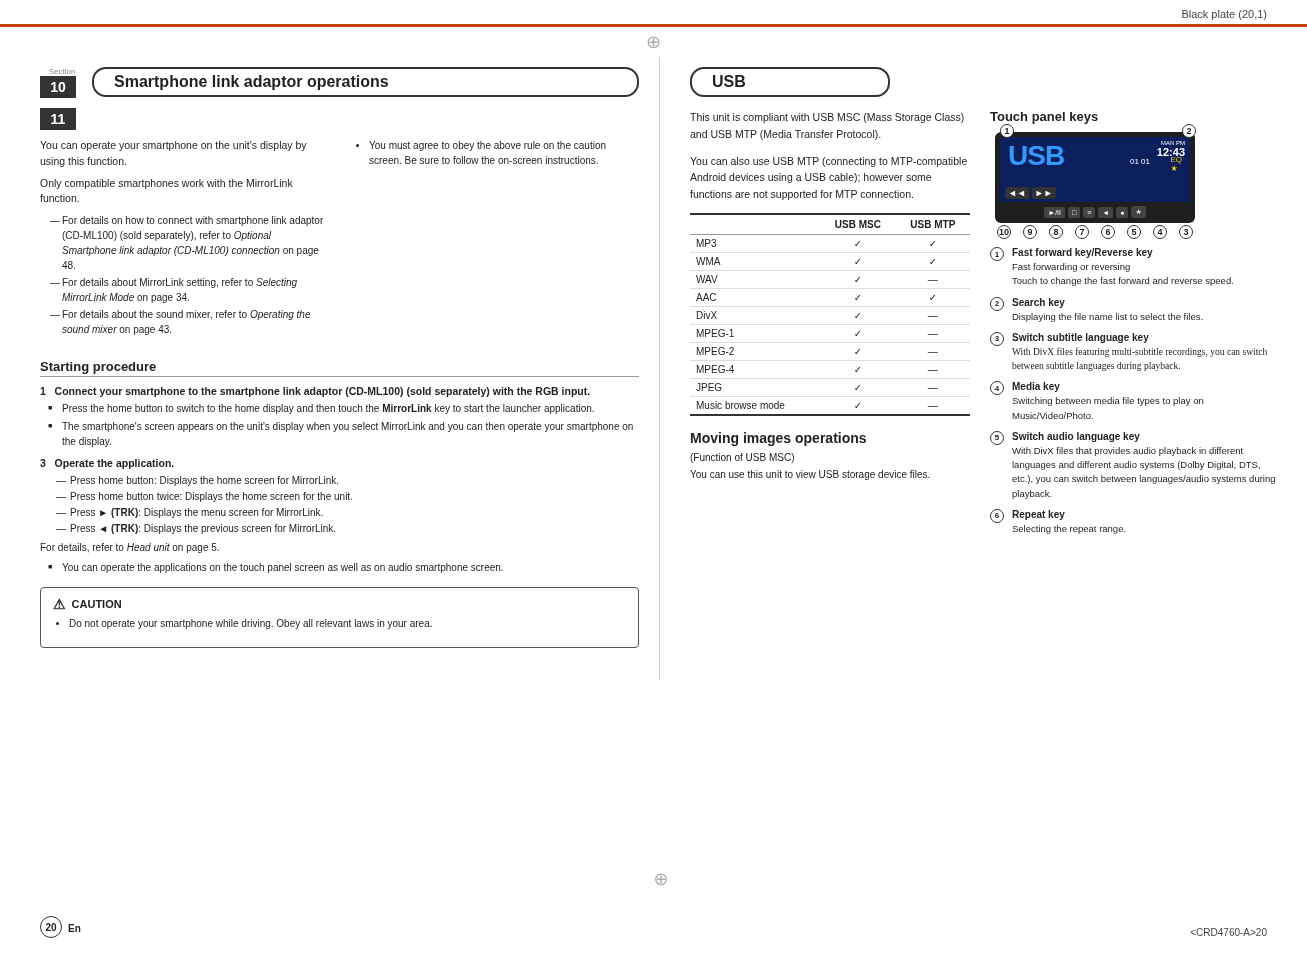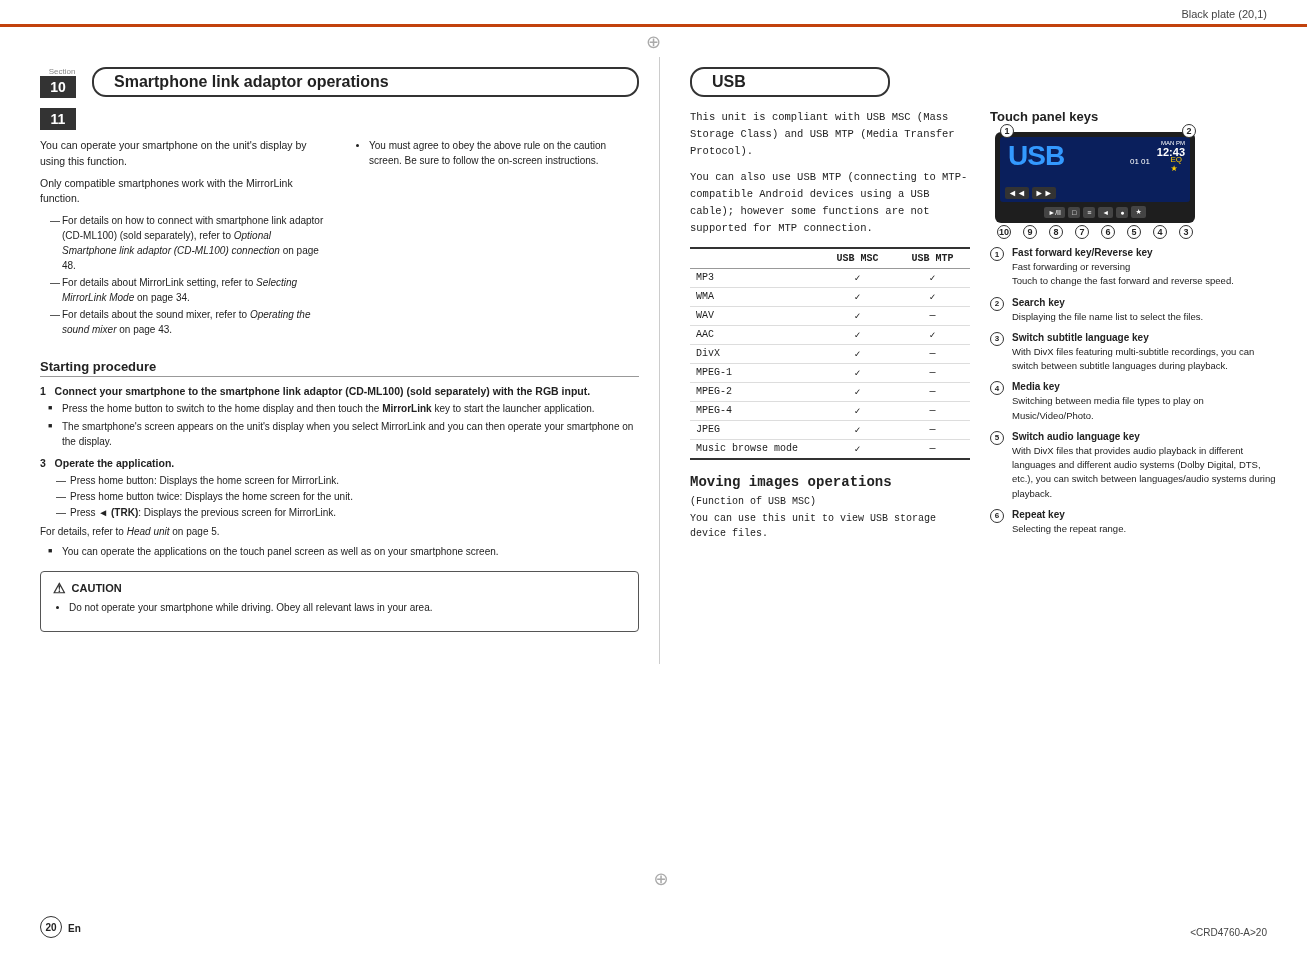--- a/index.html
+++ b/index.html
@@ -324,21 +324,20 @@
     }
 
     
     .right-top {
       display: flex;
       gap: 20px;
     }
 
     .table-section {
       flex: 0 0 280px;
-      font-family: Liberation Mono, monospace;
     }
 
     .touch-panel-full {
       flex: 1;
     }
 
     .key-list {
       margin-top: 8px;
     }
 
@@ -405,25 +404,26 @@
       <li>The smartphone's screen appears on the unit's display when you select MirrorLink and you can then operate your smartphone on the display.</li>
     </ul>
 
     <p class="step-header">
       <span class="step-num">3</span>&nbsp;&nbsp;
       <span>Operate the application.</span>
     </p>
     <ul class="dash-bullet">
       <li>Press home button: Displays the home screen for MirrorLink.</li>
       <li>Press home button twice: Displays the home screen for the unit.</li>
+      <li>Press ► <span class="bold">(TRK)</span>: Displays the menu screen for MirrorLink.</li>
       <li>Press ◄ <span class="bold">(TRK)</span>: Displays the previous screen for MirrorLink.</li>
     </ul>
     <p class="step-body">For details, refer to <span class="italic">Head unit</span> on page 5.</p>
     <ul class="square-bullet">
-      <li>You can operate the applications on the touch panel screen as well as on your smartphone screen.</li>
+      <li>You can operate the applications on the touch panel screen as well as on audio smartphone screen.</li>
     </ul>
 
     <div class="caution-box">
       <div class="caution-title">
         <span class="caution-icon">⚠</span>
         <span>CAUTION</span>
       </div>
       <ul class="bullet-outer">
         <li>Do not operate your smartphone while driving. Obey all relevant laws in your area.</li>
       </ul>
@@ -577,21 +577,21 @@
               <span class="numbered-circle">2</span>
               <div class="key-desc-content">
                 <div class="key-desc-title">Search key</div>
                 <div class="key-desc-body" style="white-space: pre-line;">Displaying the file name list to select the files.</div>
               </div>
             </div>
             <div class="key-desc-item">
               <span class="numbered-circle">3</span>
               <div class="key-desc-content">
                 <div class="key-desc-title">Switch subtitle language key</div>
-                <div class="key-desc-body" style="white-space: pre-line;">With DivX files featuring multi-subtitle recordings, you can switch between subtitle languages during playback.</div>
+                <div class="key-desc-body" style="white-space: pre-line; font-family: Liberation Serif, serif;">With DivX files featuring multi-subtitle recordings, you can switch between subtitle languages during playback.</div>
               </div>
             </div>
             <div class="key-desc-item">
               <span class="numbered-circle">4</span>
               <div class="key-desc-content">
                 <div class="key-desc-title">Media key</div>
                 <div class="key-desc-body" style="white-space: pre-line;">Switching between media file types to play on Music/Video/Photo.</div>
               </div>
             </div>
             <div class="key-desc-item">

